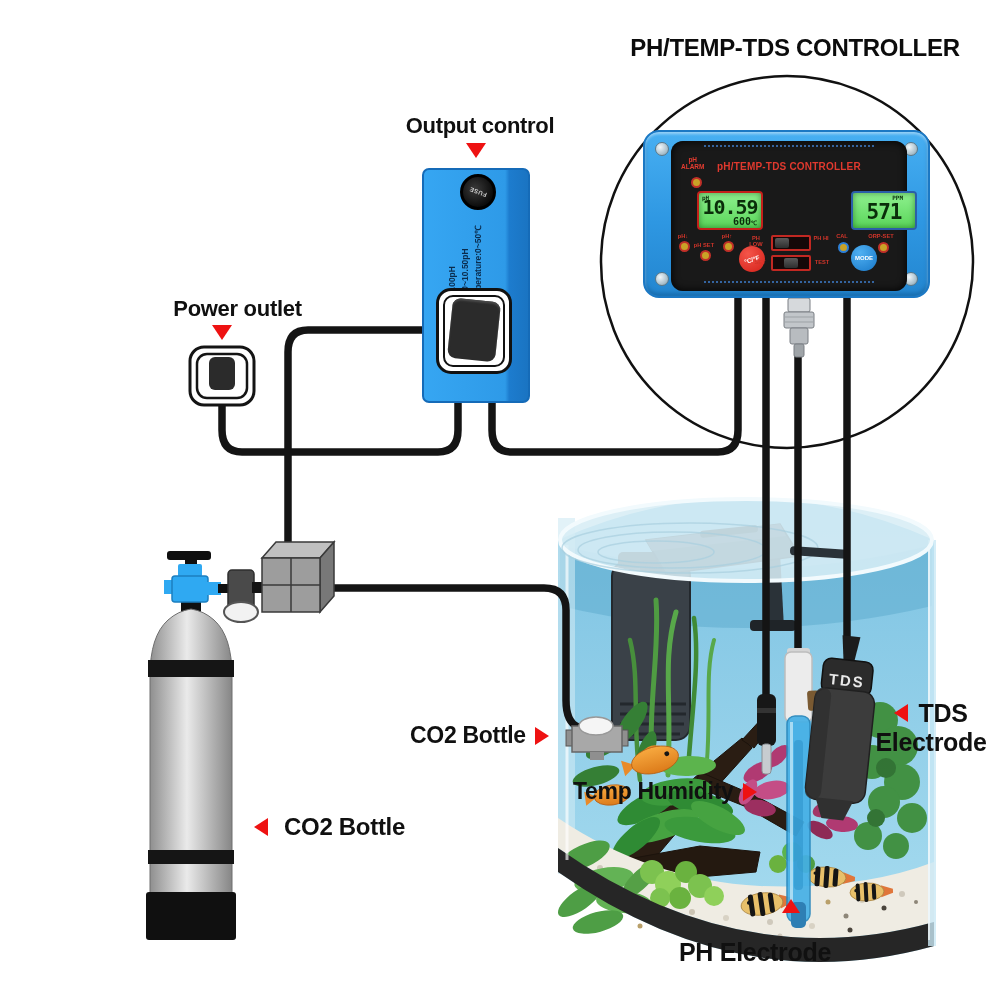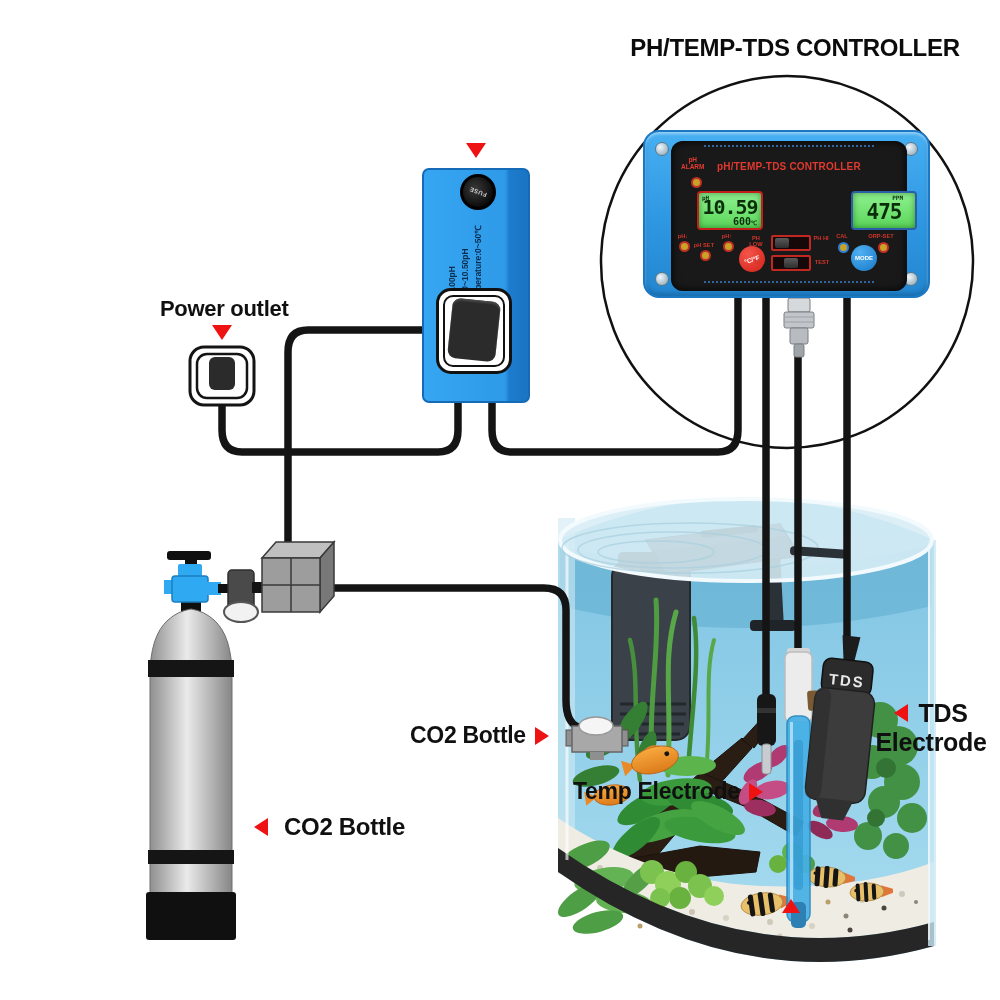--- a/index.html
+++ b/index.html
@@ -353,51 +353,57 @@
     <rect x="812" y="694" width="12" height="20" rx="3" fill="#7A5A32" transform="rotate(-10 818 704)"></rect>
     <rect x="819" y="690" width="60" height="112" rx="12" fill="#3C3C3C" stroke="#202020" stroke-width="1.5"></rect>
     <rect x="819" y="690" width="16" height="112" rx="8" fill="#2E2E2E" opacity="0.8"></rect>
     <polygon points="830,800 868,800 860,820 838,820" fill="#303030"></polygon>
     <text x="849" y="686" text-anchor="middle" fill="#E8E8E8" font-size="15" font-weight="bold" font-family="Liberation Sans, sans-serif" letter-spacing="2">TDS</text>
   </g>
 </svg>
 
 <div class="device-title">PH/TEMP-TDS CONTROLLER</div>
 
+<div class="lbl" style="left:380px;top:113px;width:200px;text-align:center;font-size:22px;">
+  <span>Output control</span>
+</div>
 <span class="tri tri-down" style="position:absolute;left:466px;top:143px;"></span>
 
-<div class="lbl" style="left:160px;top:296px;width:155px;font-size:22px;">
+<div class="lbl" style="left:160px;top:296px;width:155px;text-align:center;font-size:22px;">
   <span>Power outlet</span>
 </div>
 <span class="tri tri-down" style="position:absolute;left:212px;top:325px;"></span>
 
 <div class="lbl row" style="left:410px;top:722px;font-size:23px;">
   <span>CO2 Bottle</span>
   <span class="tri tri-right"></span>
 </div>
 
 <div class="lbl row" style="left:573px;top:778px;font-size:23px;">
-  <span>Temp Electrode</span>
+  <span>Temp Humidity</span>
   <span class="tri tri-right"></span>
 </div>
 
 <div class="lbl col" style="left:872px;top:699px;width:118px;font-size:25px;line-height:1.15;">
   <span class="row" style="gap:10px;">
     <span class="tri tri-left"></span>
     <span>TDS</span>
   </span>
   <span>Electrode</span>
 </div>
 
 <div class="lbl row" style="left:254px;top:813px;font-size:24px;gap:16px;">
   <span class="tri tri-left"></span>
   <span>CO2 Bottle</span>
 </div>
 
 <span class="tri tri-up" style="position:absolute;left:782px;top:899px;"></span>
+<div class="lbl" style="left:660px;top:938px;width:190px;text-align:center;font-size:25px;">
+  <span>PH Electrode</span>
+</div>
 
 <div class="outbox">
   <div class="fuse-cap">
     <span>FUSE</span>
   </div>
   <div class="specs">
     <div>Range:pH:0.00-14.00pH</div>
     <div>Set Range:pH:3.50~10.50pH</div>
     <div>Environment Temperature:0~50℃</div>
     <div>Humidity:&lt;95%</div>
@@ -426,21 +432,21 @@
 
     <div class="panel-title">pH/TEMP-TDS CONTROLLER</div>
 
     <div class="lcd left">
       <span class="unit">pH</span>
       <span class="val">10.59</span>
       <span class="sub"><span>600</span><small>℃</small></span>
     </div>
     <div class="lcd right">
       <span class="unit r">PPM</span>
-      <span class="val r">475</span>
+      <span class="val r">571</span>
     </div>
 
     <div class="tinylbl" style="left:2px;top:92px;width:20px;">pH↓</div>
     <div class="led" style="left:8px;top:100px;"></div>
     <div class="tinylbl" style="left:20px;top:101px;width:26px;">pH SET</div>
     <div class="led" style="left:29px;top:109px;"></div>
     <div class="tinylbl" style="left:46px;top:92px;width:20px;">pH↑</div>
     <div class="led" style="left:52px;top:100px;"></div>
 
     <div class="btn-temp">

